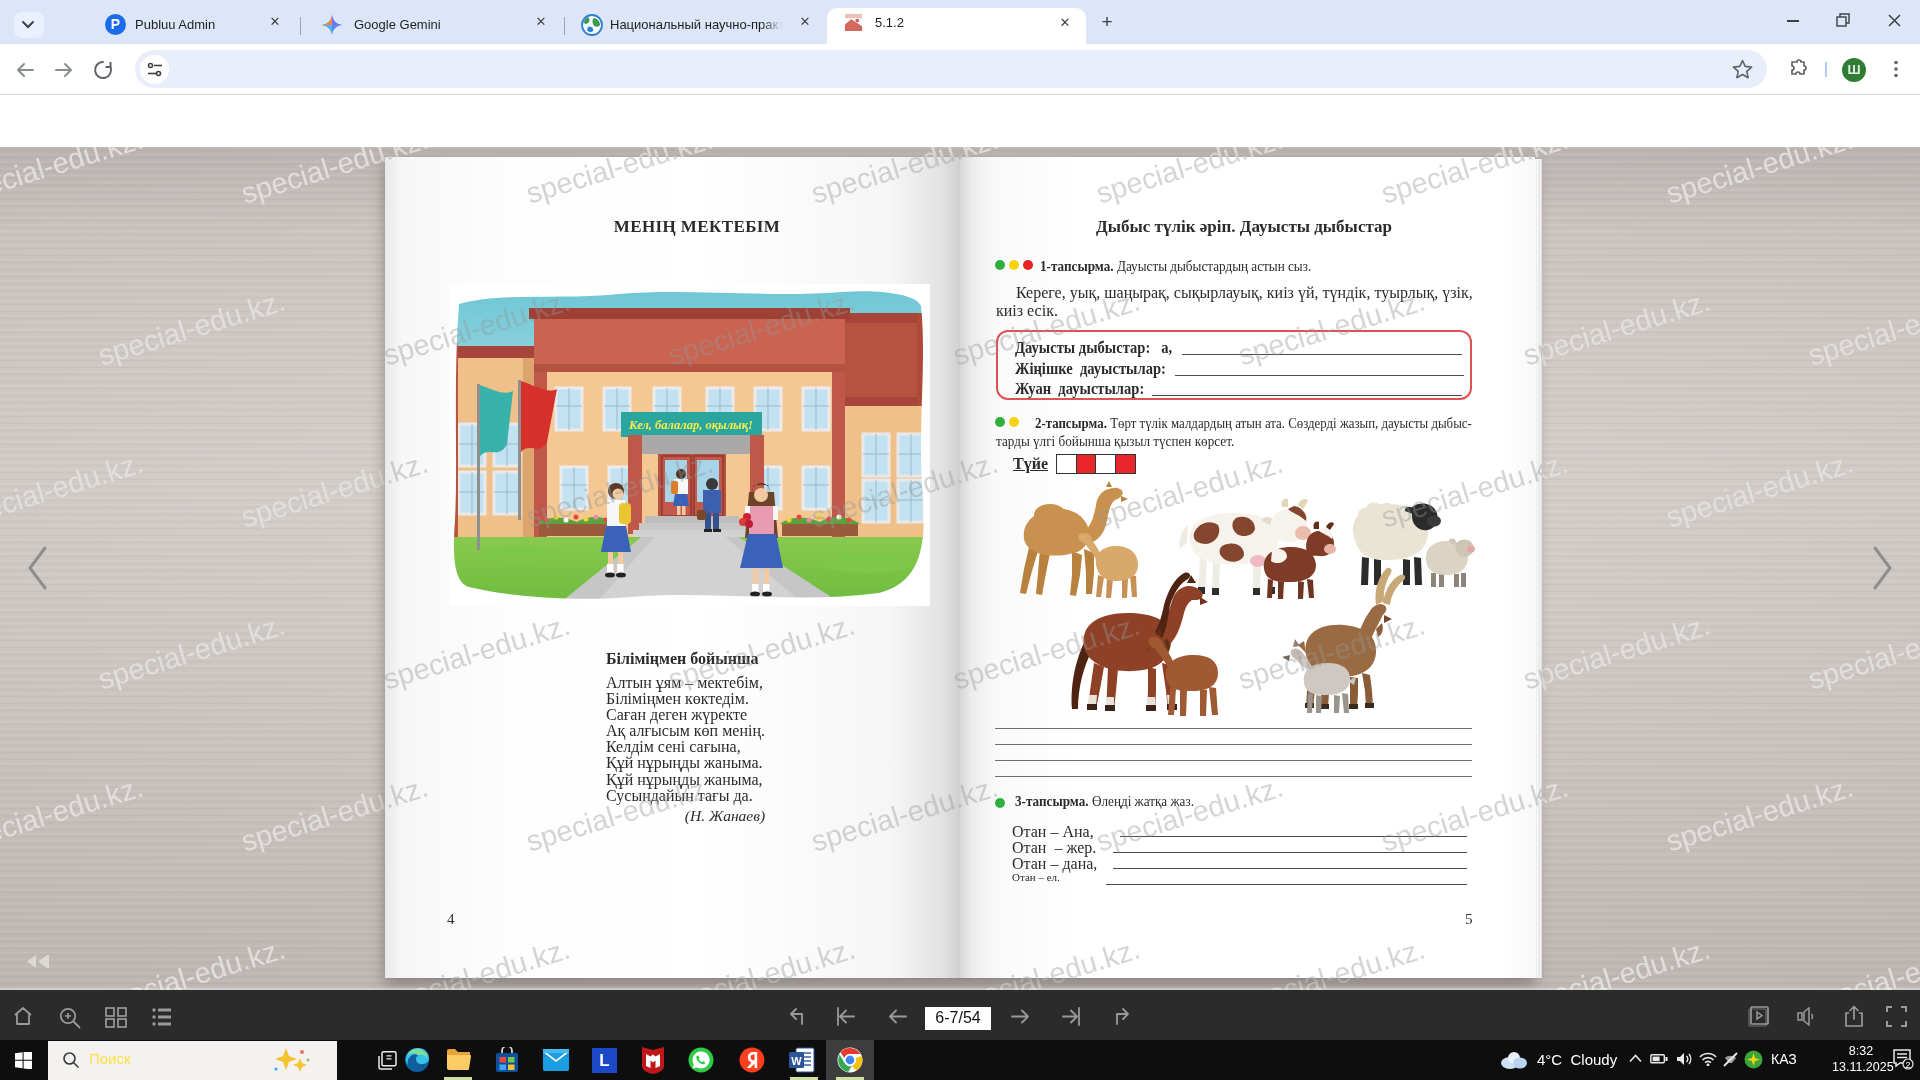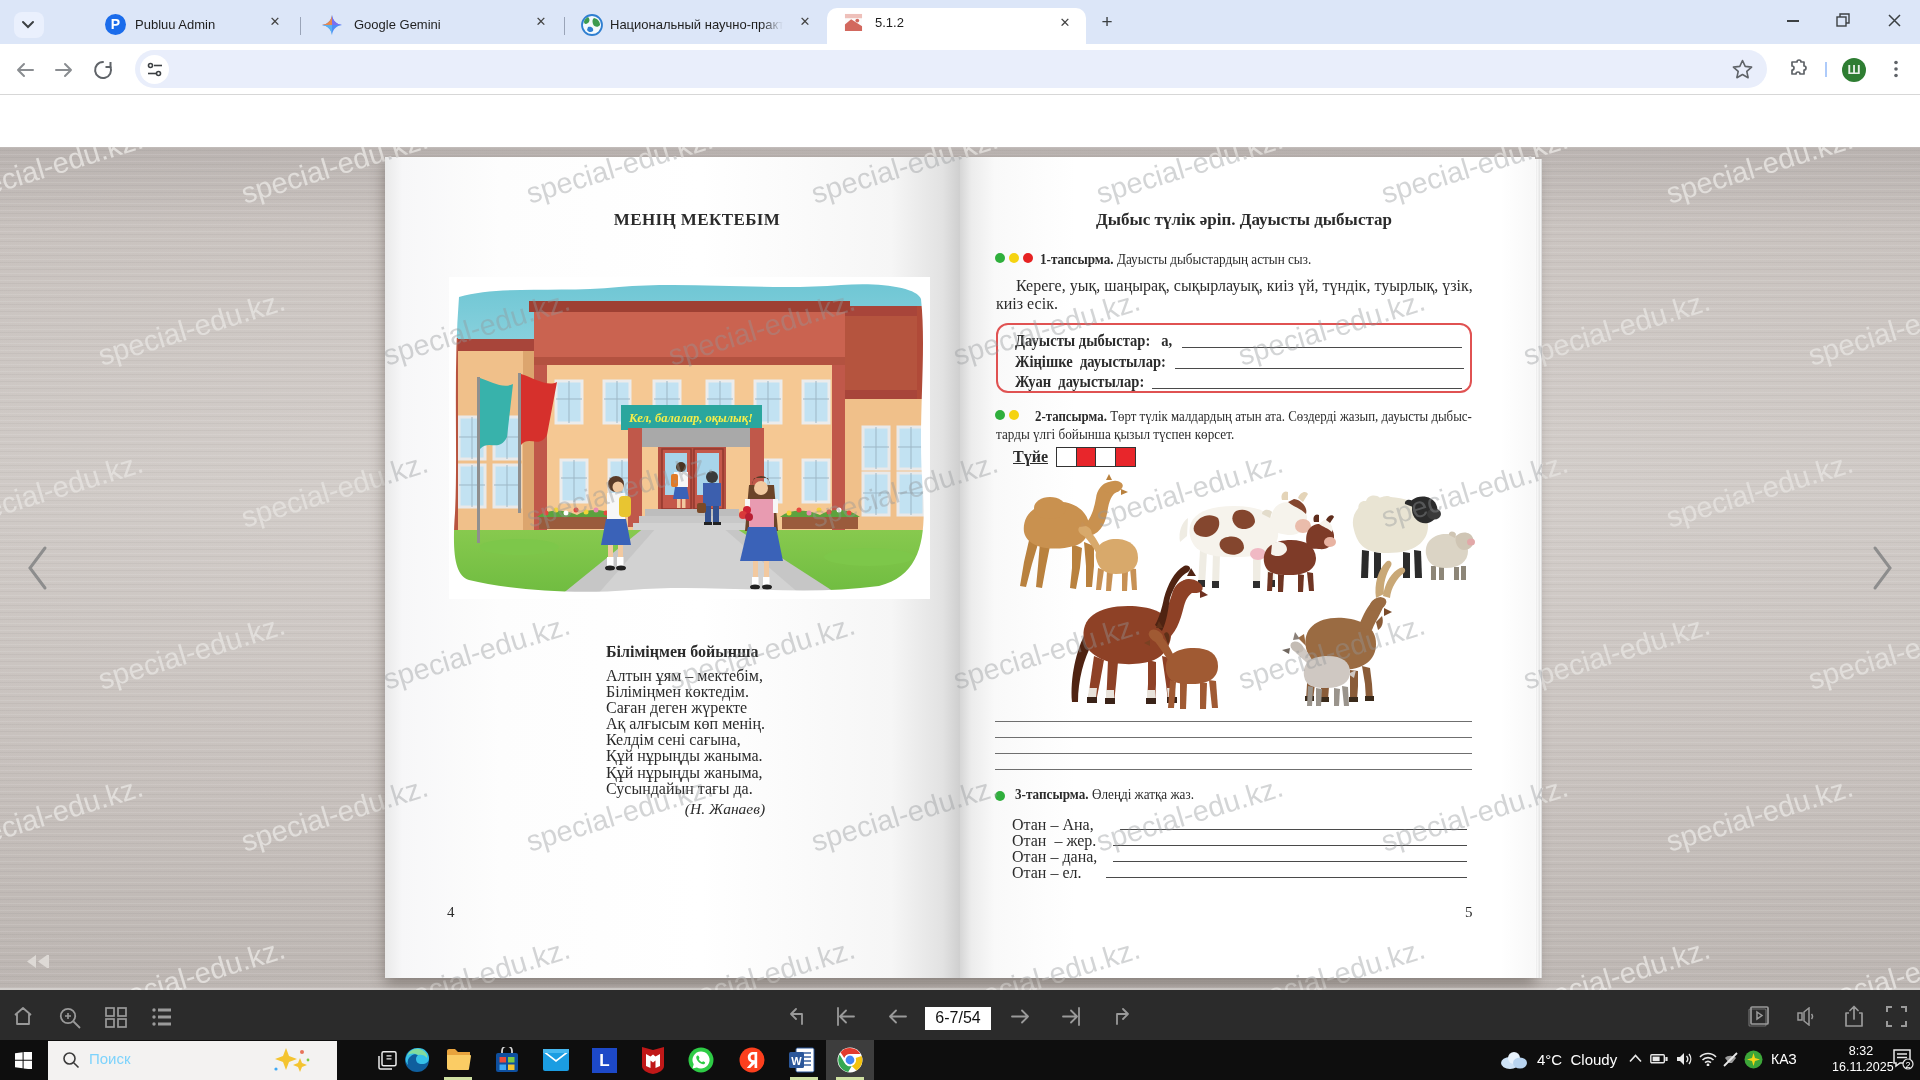--- a/index.html
+++ b/index.html
@@ -198,21 +198,21 @@
 <div class="wm wm-bg" style="left:665px;top:813px;">special-edu.kz.</div>
 <div class="wm wm-bg" style="left:950px;top:813px;">special-edu.kz.</div>
 <div class="wm wm-bg" style="left:1235px;top:813px;">special-edu.kz.</div>
 <div class="wm wm-bg" style="left:1520px;top:813px;">special-edu.kz.</div>
 <div class="wm wm-bg" style="left:1805px;top:813px;">special-edu.kz.</div>
       </div>
     <div id="book">
       <div id="pageL"></div>
       <div id="pageR"></div>
       <div id="pedge"></div>
-      <div id="bookcontent" style="position:absolute;left:0;top:0;width:1150px;height:821px;">
+      <div id="bookcontent" style="position:absolute;left:0;top:7px;width:1150px;height:821px;">
 
         <div class="bt serif" style="left:212px;top:53px;width:200px;text-align:center;font-size:17px;font-weight:bold;letter-spacing:.4px;">МЕНІҢ МЕКТЕБІМ</div>
         <svg id="school" style="position:absolute;left:64px;top:120px;" width="481" height="322" viewBox="0 0 481 322">
           <defs>
             <linearGradient id="sky" x1="0" y1="0" x2="0" y2="1">
               <stop offset="0" stop-color="#6ec6d4"></stop>
                 <stop offset=".55" stop-color="#b8e4ec"></stop>
                 <stop offset="1" stop-color="#eef8f9"></stop>
             </linearGradient>
             <linearGradient id="grassg" x1="0" y1="0" x2="0" y2="1">
@@ -578,21 +578,21 @@
         <div class="thinline" style="left:610px;top:596px;width:477px;"></div>
         <div class="thinline" style="left:610px;top:612px;width:477px;"></div>
         <div class="dot" style="left:610px;top:634px;background:#2faf3c;"></div>
         <div class="bt serif" style="transform:scaleX(.85);transform-origin:left top;left:630px;top:628px;font-size:15.5px;"><b>3-тапсырма.</b> Өлеңді жатқа жаз.</div>
         <div class="bt serif" style="left:627px;top:659px;font-size:16px;">Отан – Ана,</div>
         <div class="uline" style="left:735px;top:672px;width:347px;"></div>
         <div class="bt serif" style="left:627px;top:675px;font-size:16px;">Отан&nbsp; – жер.</div>
         <div class="uline" style="left:728px;top:688px;width:354px;"></div>
         <div class="bt serif" style="left:627px;top:691px;font-size:16px;">Отан – дана,</div>
         <div class="uline" style="left:728px;top:704px;width:354px;"></div>
-        <div class="bt serif" style="left:627px;top:707px;font-size:16px;">Отан – ел.</div>
+        <div class="bt serif" style="left:627px;top:707px;font-size:11px;">Отан – ел.</div>
         <div class="uline" style="left:721px;top:720px;width:361px;"></div>
         <div class="bt serif" style="left:1080px;top:747px;font-size:15px;">5</div>
       </div>
       <div id="wmpg" style="position:absolute;left:0;top:0;width:1157px;height:821px;overflow:hidden;">
 <div class="wm wm-pg" style="left:-147px;top:-7px;">special-edu.kz.</div>
 <div class="wm wm-pg" style="left:138px;top:-7px;">special-edu.kz.</div>
 <div class="wm wm-pg" style="left:423px;top:-7px;">special-edu.kz.</div>
 <div class="wm wm-pg" style="left:708px;top:-7px;">special-edu.kz.</div>
 <div class="wm wm-pg" style="left:993px;top:-7px;">special-edu.kz.</div>
 
@@ -717,21 +717,21 @@
           <polygon points="8.6,8.7 17,8.7 17,17.5 8.6,16.4"></polygon>
         </g>
       </svg>
 
     <div id="searchbox"></div>
 
     <svg class="abs" style="left:62px;top:11px;position:absolute;" width="18" height="18" viewBox="0 0 18 18">
         <circle cx="7.5" cy="7.5" r="5.5" stroke="#3b3b3b" stroke-width="1.6" fill="none"></circle>
         <line x1="11.7" y1="11.7" x2="16.5" y2="16.5" stroke="#3b3b3b" stroke-width="1.6"></line>
       </svg>
-    <div style="position:absolute;left:89px;top:10px;font-size:15px;color:#7dd3fc;">Поиск</div>
+    <div style="position:absolute;left:89px;top:10px;font-size:15px;color:#fde047;">Поиск</div>
     <svg class="abs" style="left:266px;top:6px" width="46" height="28" viewBox="0 0 46 28">
       <path d="M20 2 L23 10 L31 13 L23 16 L20 24 L17 16 L9 13 L17 10 Z" fill="#f4c430"></path>
       <path d="M34 12 L36 17 L41 19 L36 21 L34 26 L32 21 L27 19 L32 17 Z" fill="#f4c430"></path>
       <circle cx="36" cy="6" r="2" fill="#e8735a"></circle>
         <circle cx="10" cy="23" r="1.6" fill="#3fa9f5"></circle>
         <circle cx="42" cy="14" r="1.4" fill="#7ac943"></circle>
     </svg>
 
     <svg class="abs" style="left:378px;top:11px" width="19" height="19" viewBox="0 0 19 19">
         <rect x="4" y="0.8" width="14" height="14" rx="1.5" fill="none" stroke="#ececec" stroke-width="1.5"></rect>
@@ -832,21 +832,21 @@
     <svg class="abs" style="left:1722px;top:11px" width="17" height="17" viewBox="0 0 17 17">
         <path d="M3 7 C5 4 12 4 14 7 L10 12 H7 Z" fill="#9a9a9a"></path>
         <line x1="2" y1="15" x2="15" y2="2" stroke="#e8e8e8" stroke-width="1.8"></line>
       </svg>
     <svg class="abs" style="left:1744px;top:10px" width="19" height="19" viewBox="0 0 19 19">
         <circle cx="9.5" cy="9.5" r="9" fill="#3da639"></circle>
         <path d="M9.5 3 L11 8 L16 9.5 L11 11 L9.5 16 L8 11 L3 9.5 L8 8 Z" fill="#f4d516"></path>
       </svg>
     <div class="tbtxt" style="left:1771px;top:11px;font-size:14px;">КАЗ</div>
     <div class="tbtxt" style="left:1832px;top:4px;width:58px;text-align:center;font-size:12.5px;">8:32</div>
-    <div class="tbtxt" style="left:1832px;top:20px;width:58px;text-align:center;font-size:12.5px;">16.11.2025</div>
+    <div class="tbtxt" style="left:1832px;top:20px;width:58px;text-align:center;font-size:12.5px;">13.11.2025</div>
     <svg class="abs" style="left:1892px;top:9px" width="22" height="21" viewBox="0 0 22 21">
       <path d="M2 1 H18 V14 H8 L4 17 V14 H2 Z" fill="none" stroke="#e8e8e8" stroke-width="1.5"></path>
       <path d="M5 5 h10 M5 8.5 h10" stroke="#e8e8e8" stroke-width="1.4"></path>
       <circle cx="16" cy="15" r="5" fill="#0e0e0e" stroke="#e8e8e8" stroke-width="1.2"></circle>
       <text x="16" y="18.6" font-size="9" fill="#fff" text-anchor="middle">2</text>
     </svg>
   </div>
 
 </div>
 

